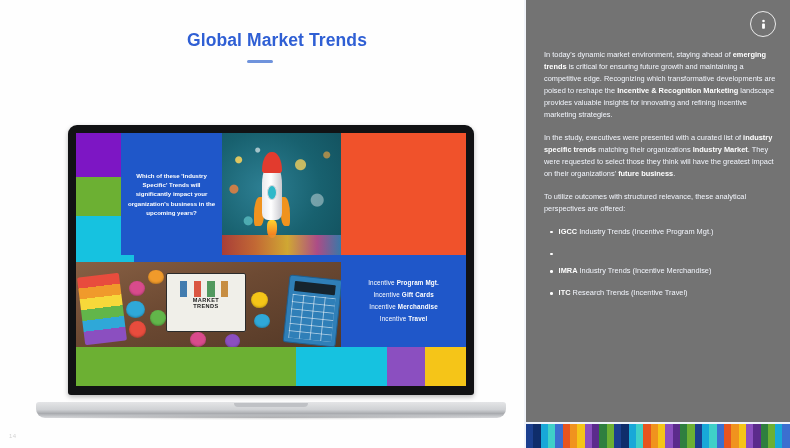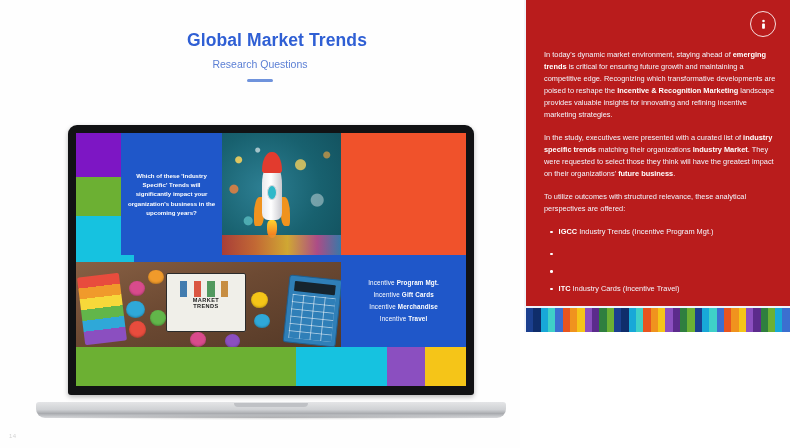--- a/index.html
+++ b/index.html
@@ -177,22 +177,22 @@
     background: radial-gradient(ellipse at center, rgba(0,0,0,.17) 0%, rgba(0,0,0,0) 72%);
   }
 
   .corner-mark {
     position: absolute; left: 9px; bottom: 9px;
     font-size: 6px; color: #d3d3d3; letter-spacing: .4px;
   }
 
   
   .right-pane {
-    position: absolute; left: 524px; top: 0; width: 266px; height: 332px;
-    background: #b91c1c; color: #ffffff;
+    position: absolute; left: 524px; top: 0; width: 266px; height: 448px;
+    background: #737373; color: #ffffff;
     border-left: 2px solid #f2f5fb;
   }
   .info-icon {
     position: absolute; right: 14px; top: 11px; width: 26px; height: 26px;
     border: 1.6px solid rgba(255,255,255,.85); border-radius: 50%;
     display: flex; align-items: center; justify-content: center;
   }
   .info-icon svg { display: block; }
 
   .rp-body { position: absolute; left: 18px; right: 13px; top: 49px; }
@@ -220,21 +220,20 @@
 </style>
 </head>
 <body>
 
 <div class="slide">
 
   <div class="left-pane">
 
     <div class="title-block">
       <div class="slide-title">Global Market Trends</div>
-      <div class="slide-subtitle">Research Questions</div>
       <div class="title-divider"></div>
     </div>
 
     <div class="laptop">
       <div class="laptop-lid">
         <div class="screen">
           <div class="screen-main">
 
             <div class="row-top">
               <div class="col-swatches">
@@ -336,24 +335,25 @@
       <div class="rp-bullets">
         <div class="rp-bullet">
           <span class="dot"></span>
           <span><span class="code">IGCC</span><span> Industry Trends  (Incentive Program Mgt.)</span></span>
         </div>
         <div class="rp-bullet">
           <span class="dot"></span>
         </div>
         <div class="rp-bullet">
           <span class="dot"></span>
+          <span><span class="code">IMRA</span><span> Industry Trends (Incentive Merchandise)</span></span>
         </div>
         <div class="rp-bullet">
           <span class="dot"></span>
-          <span><span class="code">ITC</span><span> Industry Cards (Incentive Travel)</span></span>
+          <span><span class="code">ITC</span><span> Research Trends (Incentive Travel)</span></span>
         </div>
       </div>
     </div>
 
     <div class="rp-stripes">
         <i style="background: rgb(27, 63, 143);"></i>
         <i style="background: rgb(15, 45, 107);"></i>
         <i style="background: rgb(24, 168, 216);"></i>
         <i style="background: rgb(63, 208, 200);"></i>
         <i style="background: rgb(59, 111, 208);"></i>

